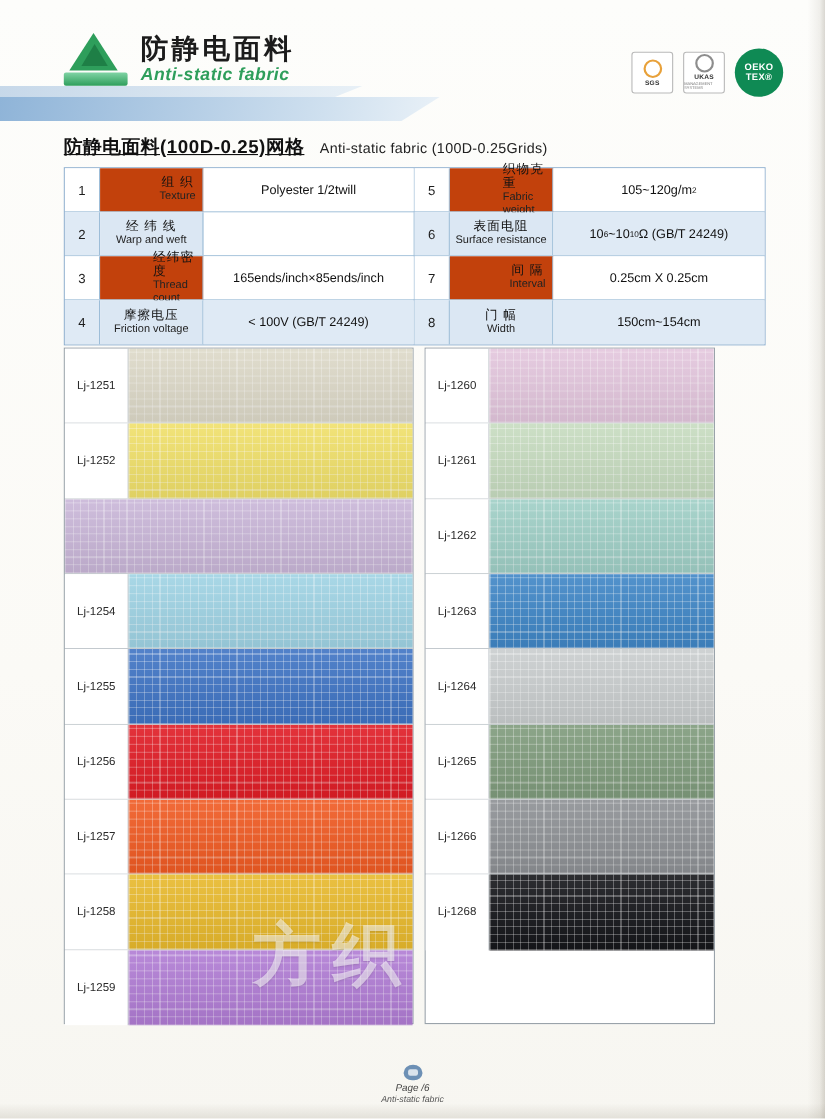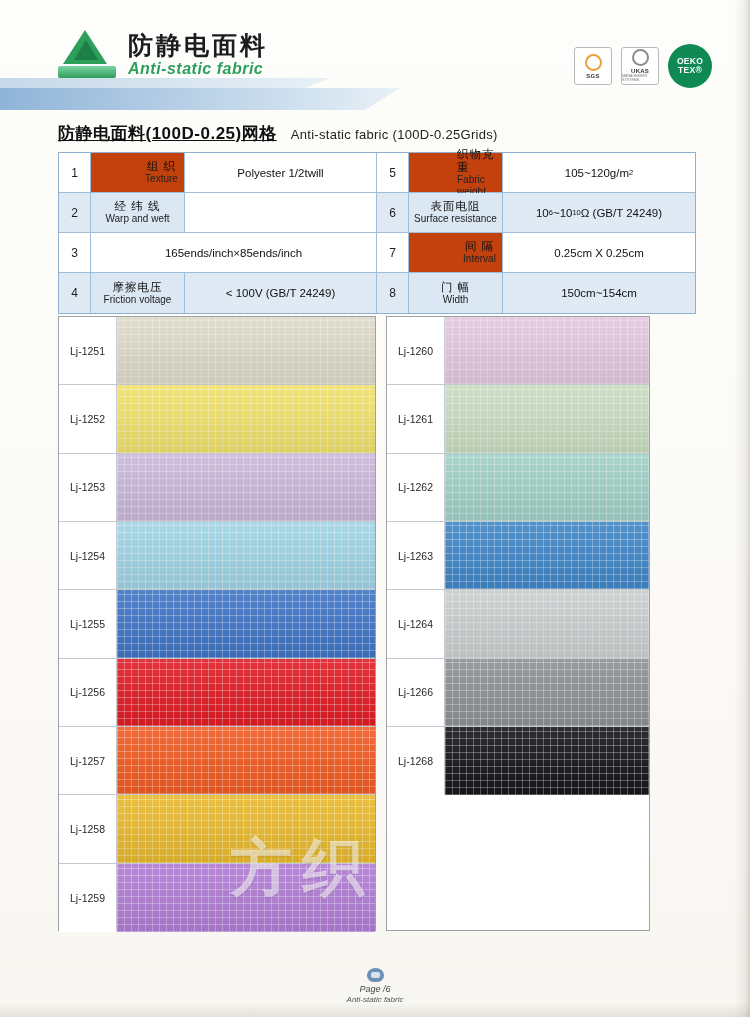--- a/index.html
+++ b/index.html
@@ -369,20 +369,24 @@
       <div class="spec-row">
         <div class="s-num tint-b">2</div>
         <div class="s-key tint-key-b">
           <span class="k-cn">经 纬 线</span>
           <span class="k-en">Warp and weft</span>
         </div>
       </div>
 
       <div class="spec-row">
         <div class="s-num tint-a">3</div>
+        <div class="s-key tint-key-a">
+          <span class="k-cn">经纬密度</span>
+          <span class="k-en">Thread count</span>
+        </div>
         <div class="s-val tint-a">165ends/inch×85ends/inch</div>
       </div>
 
       <div class="spec-row">
         <div class="s-num tint-b">4</div>
         <div class="s-key tint-key-b">
           <span class="k-cn">摩擦电压</span>
           <span class="k-en">Friction voltage</span>
         </div>
         <div class="s-val tint-b">&lt; 100V (GB/T 24249)</div>
@@ -443,21 +447,20 @@
   <div class="panel" id="panel-left">
     <div class="swatch-row">
       <div class="sw-code">Lj-1251</div>
       <div class="sw-color" style="background-color: rgb(221, 217, 200);"></div>
     </div>
     <div class="swatch-row">
       <div class="sw-code">Lj-1252</div>
       <div class="sw-color" style="background-color: rgb(240, 224, 106);"></div>
     </div>
     <div class="swatch-row">
-      <div class="sw-code">Lj-1253</div>
       <div class="sw-color" style="background-color: rgb(201, 182, 216);"></div>
     </div>
     <div class="swatch-row">
       <div class="sw-code">Lj-1254</div>
       <div class="sw-color" style="background-color: rgb(159, 211, 228);"></div>
     </div>
     <div class="swatch-row">
       <div class="sw-code">Lj-1255</div>
       <div class="sw-color" style="background-color: rgb(63, 116, 196);"></div>
     </div>
@@ -492,20 +495,24 @@
       <div class="sw-code">Lj-1262</div>
       <div class="sw-color" style="background-color: rgb(159, 207, 198);"></div>
     </div>
     <div class="swatch-row">
       <div class="sw-code">Lj-1263</div>
       <div class="sw-color" style="background-color: rgb(63, 134, 198);"></div>
     </div>
     <div class="swatch-row">
       <div class="sw-code">Lj-1264</div>
       <div class="sw-color" style="background-color: rgb(201, 205, 206);"></div>
+    </div>
+    <div class="swatch-row">
+      <div class="sw-code">Lj-1265</div>
+      <div class="sw-color" style="background-color: rgb(127, 155, 124);"></div>
     </div>
     <div class="swatch-row">
       <div class="sw-code">Lj-1266</div>
       <div class="sw-color" style="background-color: rgb(141, 144, 148);"></div>
     </div>
     <div class="swatch-row">
       <div class="sw-code">Lj-1268</div>
       <div class="sw-color" style="background-color: rgb(21, 22, 26);"></div>
     </div>
   </div>

